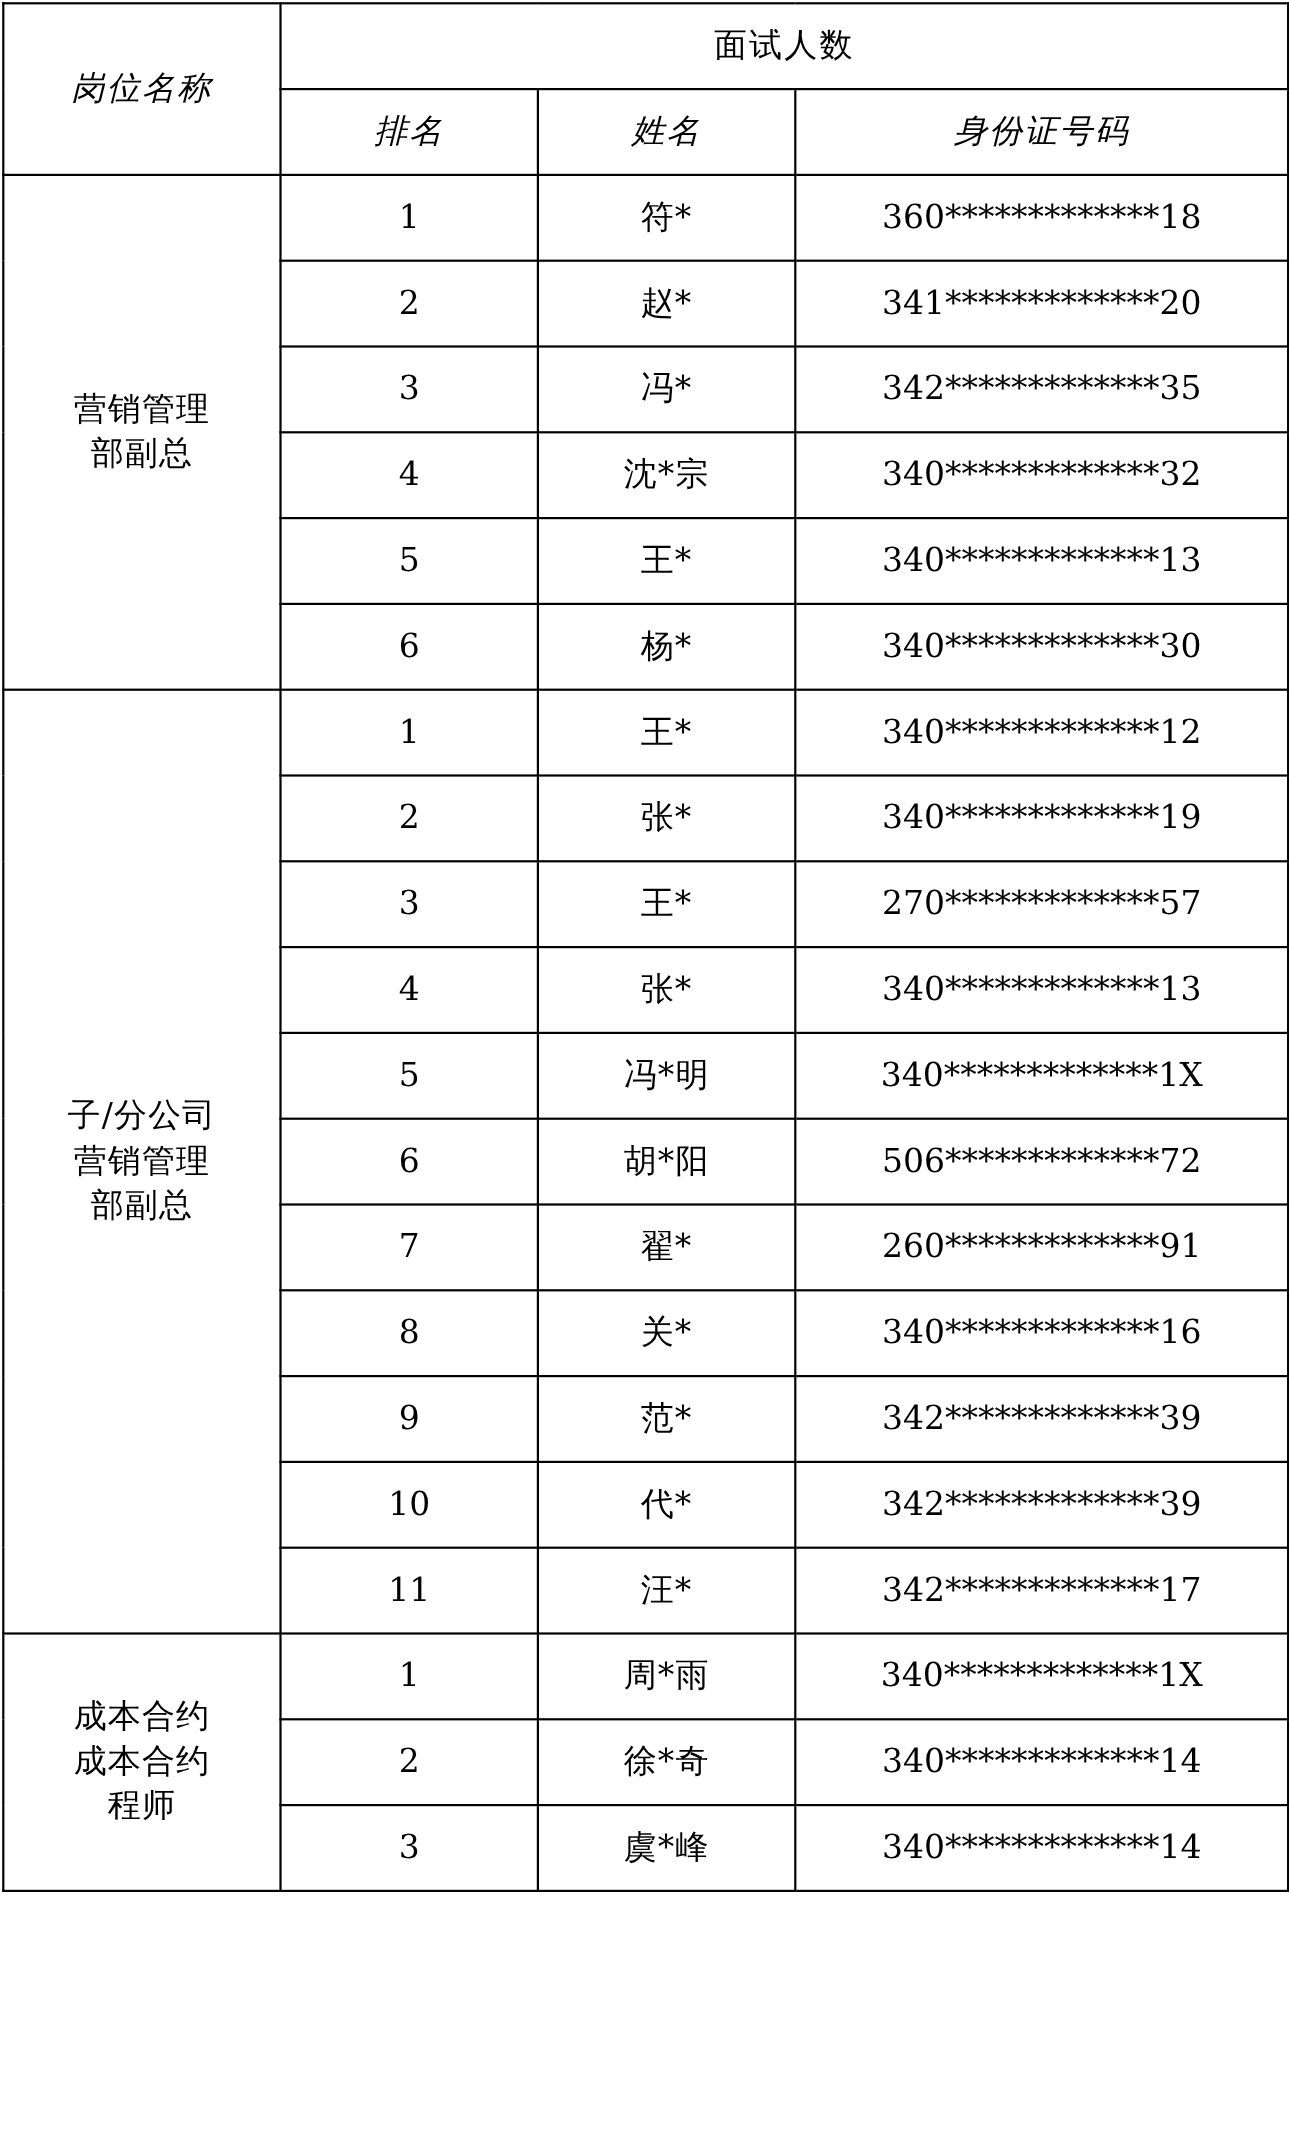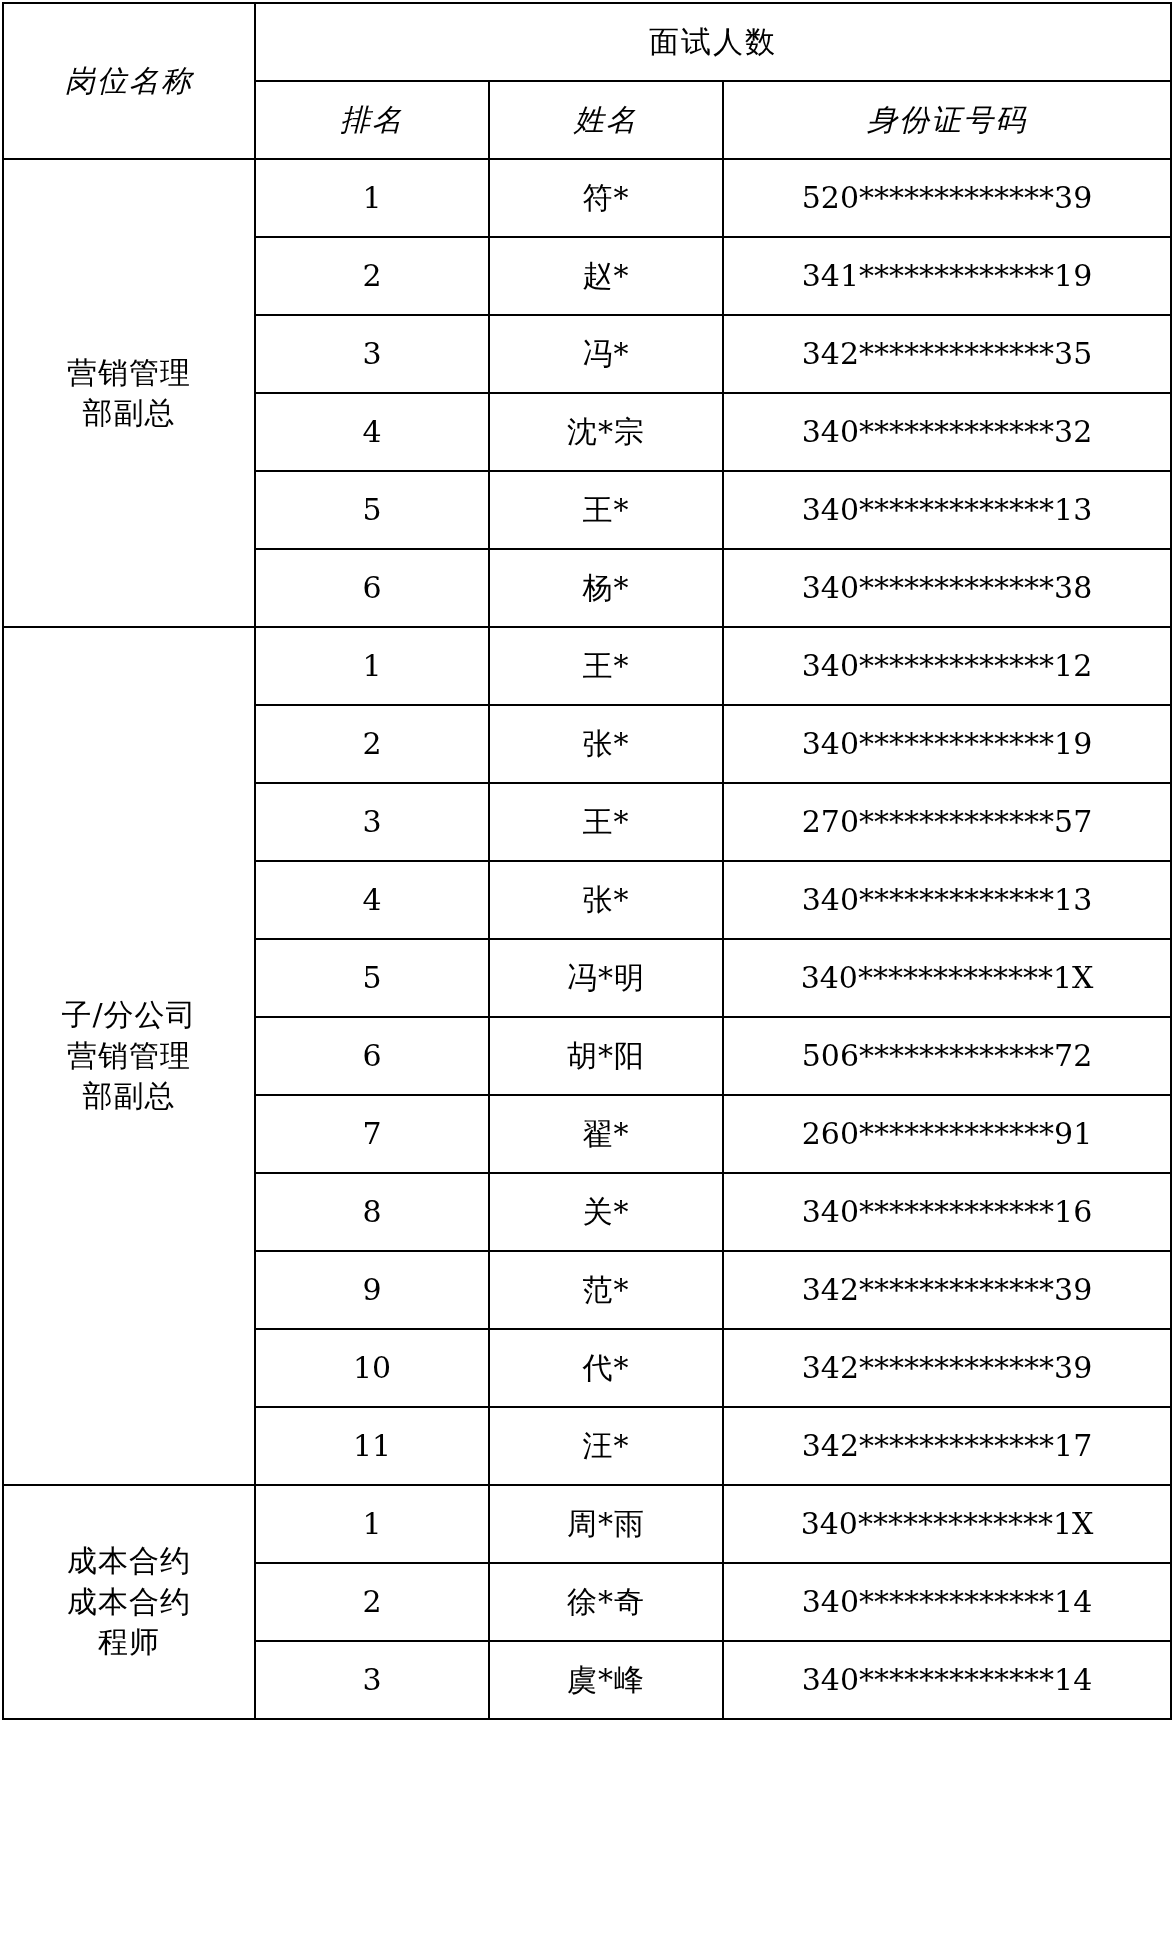--- a/index.html
+++ b/index.html
@@ -97,46 +97,46 @@
         <td class="hdr-sub">姓名</td>
         <td class="hdr-sub">身份证号码</td>
       </tr>
     <tr>
           <td class="post-cell" rowspan="6">
             <span class="line">营销管理</span>
             <span class="line">部副总</span>
           </td>
           <td class="rank-cell">1</td>
           <td class="name-cell">符*</td>
-          <td class="id-cell">520*************39</td>
+          <td class="id-cell">360*************18</td>
         </tr>
         <tr>
           <td class="rank-cell">2</td>
           <td class="name-cell">赵*</td>
-          <td class="id-cell">341*************19</td>
+          <td class="id-cell">341*************20</td>
         </tr>
         <tr>
           <td class="rank-cell">3</td>
           <td class="name-cell">冯*</td>
           <td class="id-cell">342*************35</td>
         </tr>
         <tr>
           <td class="rank-cell">4</td>
           <td class="name-cell">沈*宗</td>
           <td class="id-cell">340*************32</td>
         </tr>
         <tr>
           <td class="rank-cell">5</td>
           <td class="name-cell">王*</td>
           <td class="id-cell">340*************13</td>
         </tr>
         <tr>
           <td class="rank-cell">6</td>
           <td class="name-cell">杨*</td>
-          <td class="id-cell">340*************38</td>
+          <td class="id-cell">340*************30</td>
         </tr>
         <tr>
           <td class="post-cell" rowspan="11">
             <span class="line">子/分公司</span>
             <span class="line">营销管理</span>
             <span class="line">部副总</span>
           </td>
           <td class="rank-cell">1</td>
           <td class="name-cell">王*</td>
           <td class="id-cell">340*************12</td>

